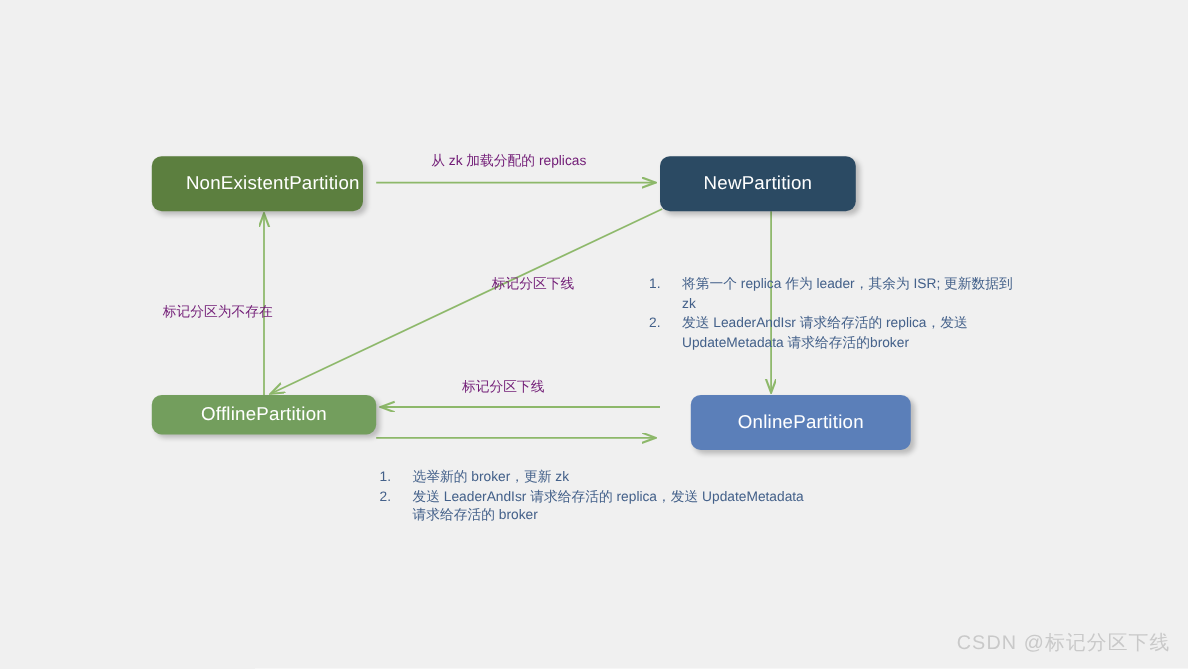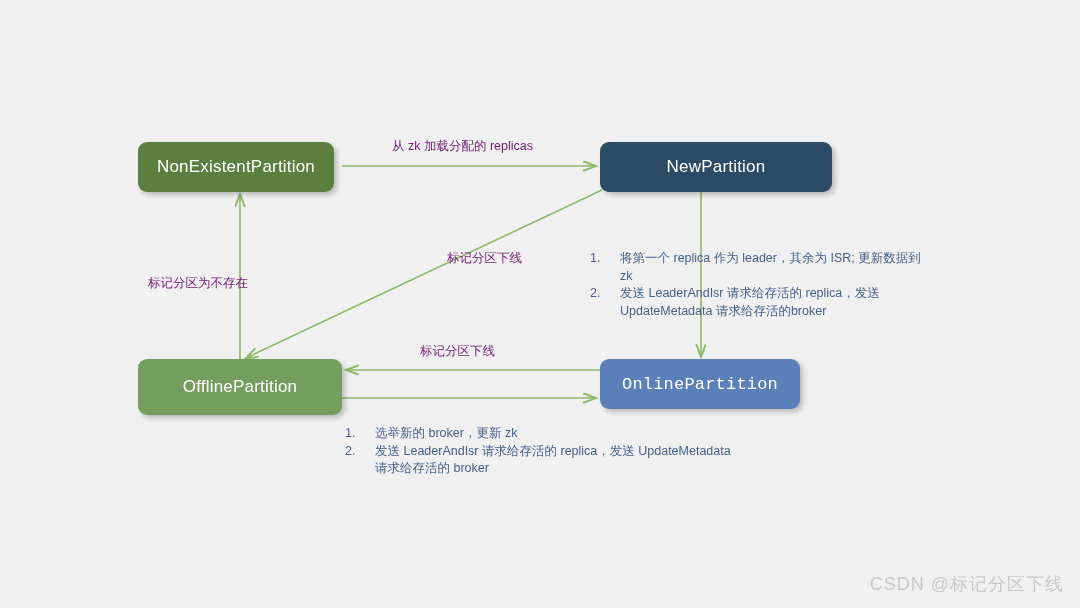--- a/index.html
+++ b/index.html
@@ -99,33 +99,33 @@
 
     <g>
       <line x1="600" y1="370" x2="346" y2="370" stroke="#8db86a" stroke-width="1.6" marker-end="url(#arrow)"></line>
     </g>
 
     <g>
       <line x1="342" y1="398" x2="596" y2="398" stroke="#8db86a" stroke-width="1.6" marker-end="url(#arrow)"></line>
     </g>
   </svg>
 
-  <div class="node" style="left:138px; top:142px; width:196px; height:50px; background:#5c7f3f;">
+  <div class="node" style="left:138px; top:142px; width:164px; height:50px; background:#5c7f3f;padding-left:28px;">
     <span>NonExistentPartition</span>
   </div>
 
-  <div class="node" style="left:600px; top:142px; width:232px; height:50px; background:#2b4a63;">
+  <div class="node" style="left:600px; top:142px; width:178px; height:50px; background:#2b4a63;">
     <span>NewPartition</span>
   </div>
 
-  <div class="node" style="left:138px; top:359px; width:204px; height:56px; background:#739e5d;">
+  <div class="node" style="left:138px; top:359px; width:204px; height:36px; background:#739e5d;">
     <span>OfflinePartition</span>
   </div>
 
-  <div class="node" style="left:600px; top:359px; width:200px; height:50px; background:#5b7fb9;font-family:Liberation Mono, monospace;">
+  <div class="node" style="left:628px; top:359px; width:200px; height:50px; background:#5b7fb9;">
     <span>OnlinePartition</span>
   </div>
 
   <div class="label" style="left:392px; top:138px;">从 zk 加载分配的 replicas</div>
 
   <div class="label" style="left:148px; top:275px;">标记分区为不存在</div>
 
   <div class="label" style="left:447px; top:250px;">标记分区下线</div>
 
   <div class="label" style="left:420px; top:343px;">标记分区下线</div>

